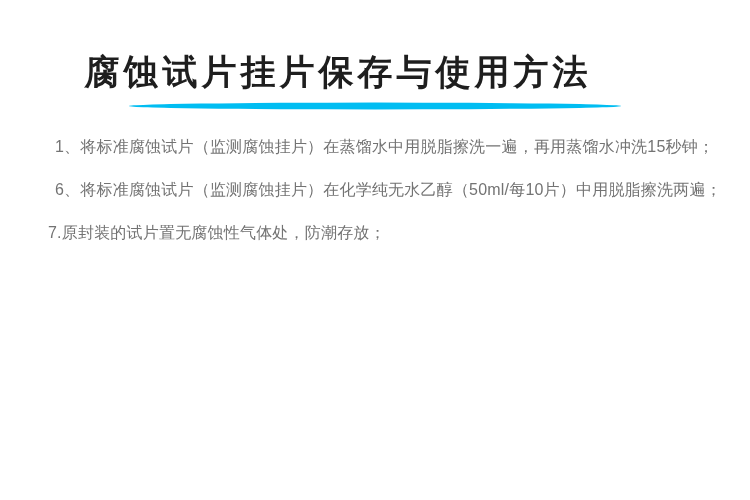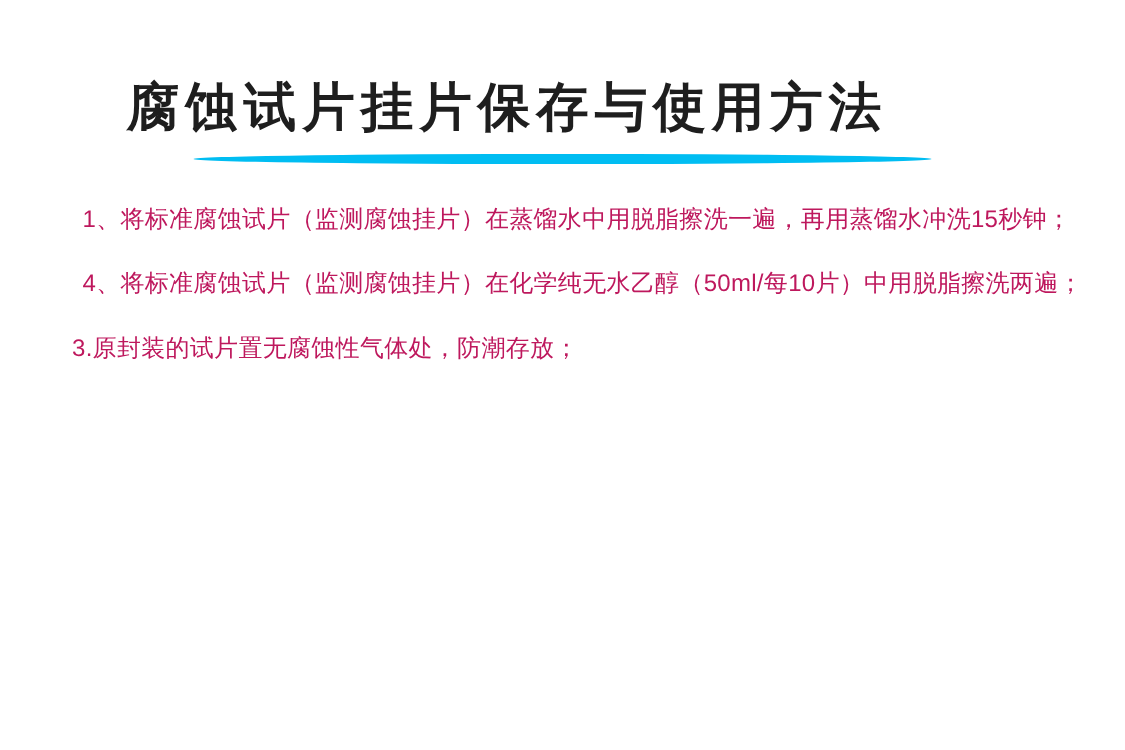--- a/index.html
+++ b/index.html
@@ -48,21 +48,21 @@
     position: absolute;
     top: 136px;
     left: 48px;
     right: 30px;
   }
   .list-item {
     margin: 0 0 21px 0;
     font-size: 16px;
     line-height: 22px;
     letter-spacing: 0.2px;
-    color: #be185d;
+    color: #737373;
     white-space: nowrap;
   }
   .list-item.indented {
     padding-left: 7px;
   }
 </style>
 </head>
 <body>
 
 <div class="page">
@@ -72,17 +72,17 @@
   </div>
 
   <div class="underline-wrap">
     <svg width="494" height="10" viewBox="0 0 494 10">
       <ellipse cx="247" cy="5" rx="246" ry="3.4" fill="#00bdf2"></ellipse>
     </svg>
   </div>
 
   <div class="instruction-list">
     <p class="list-item indented">1、将标准腐蚀试片（监测腐蚀挂片）在蒸馏水中用脱脂擦洗一遍，再用蒸馏水冲洗15秒钟；</p>
-    <p class="list-item indented">4、将标准腐蚀试片（监测腐蚀挂片）在化学纯无水乙醇（50ml/每10片）中用脱脂擦洗两遍；</p>
-    <p class="list-item">3.原封装的试片置无腐蚀性气体处，防潮存放；</p>
+    <p class="list-item indented">6、将标准腐蚀试片（监测腐蚀挂片）在化学纯无水乙醇（50ml/每10片）中用脱脂擦洗两遍；</p>
+    <p class="list-item">7.原封装的试片置无腐蚀性气体处，防潮存放；</p>
   </div>
 
 </div>
 
 </body></html>

